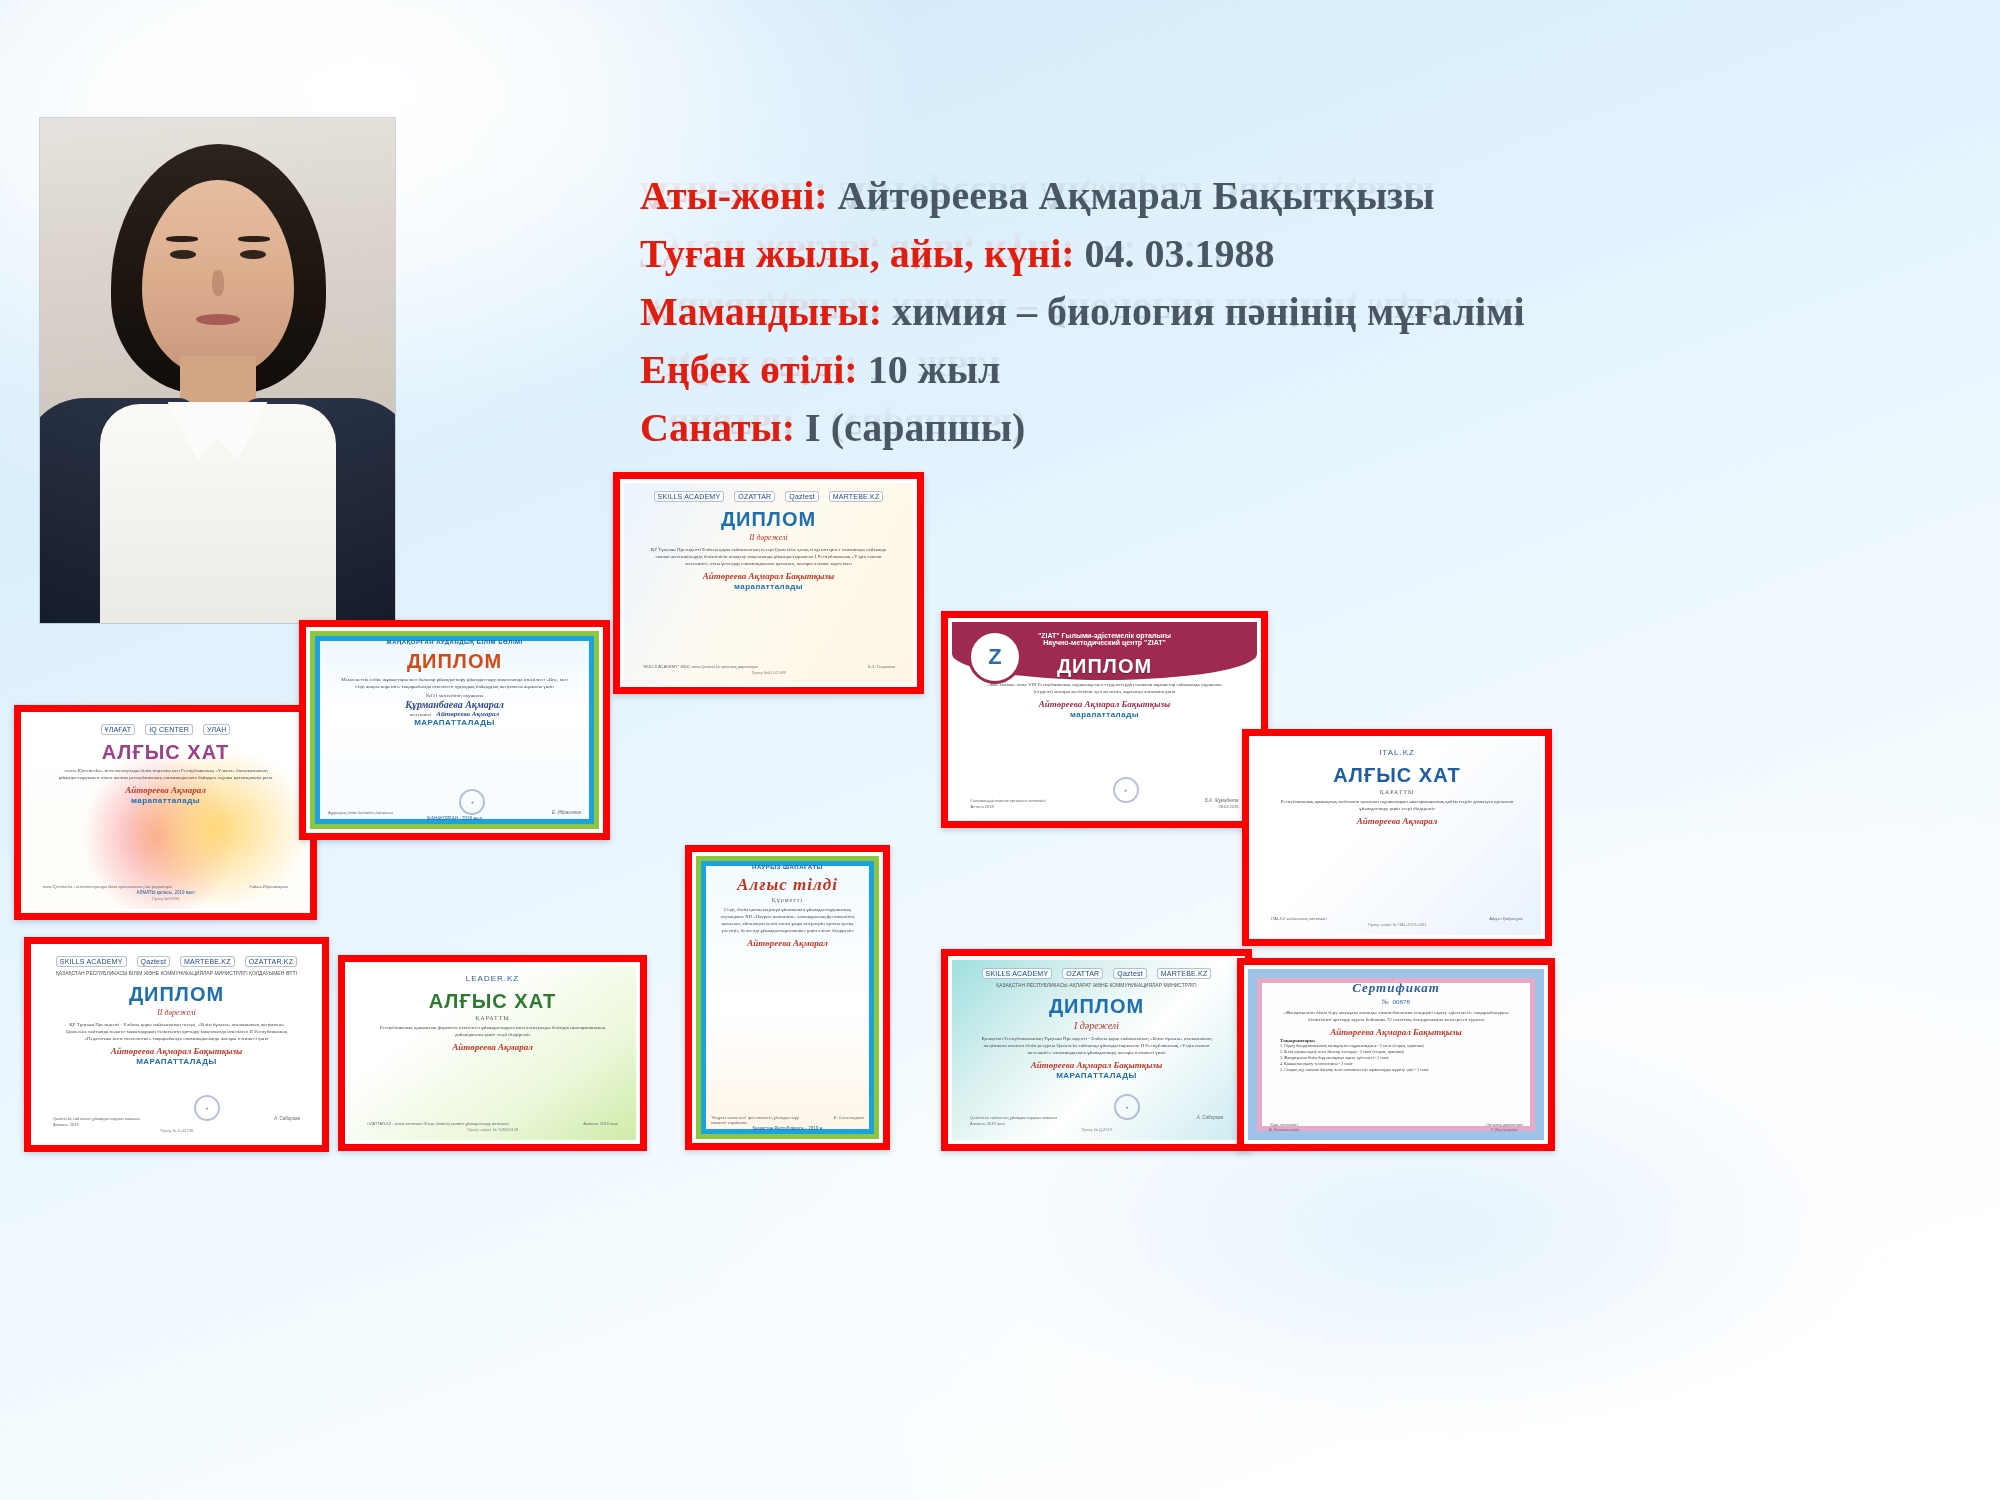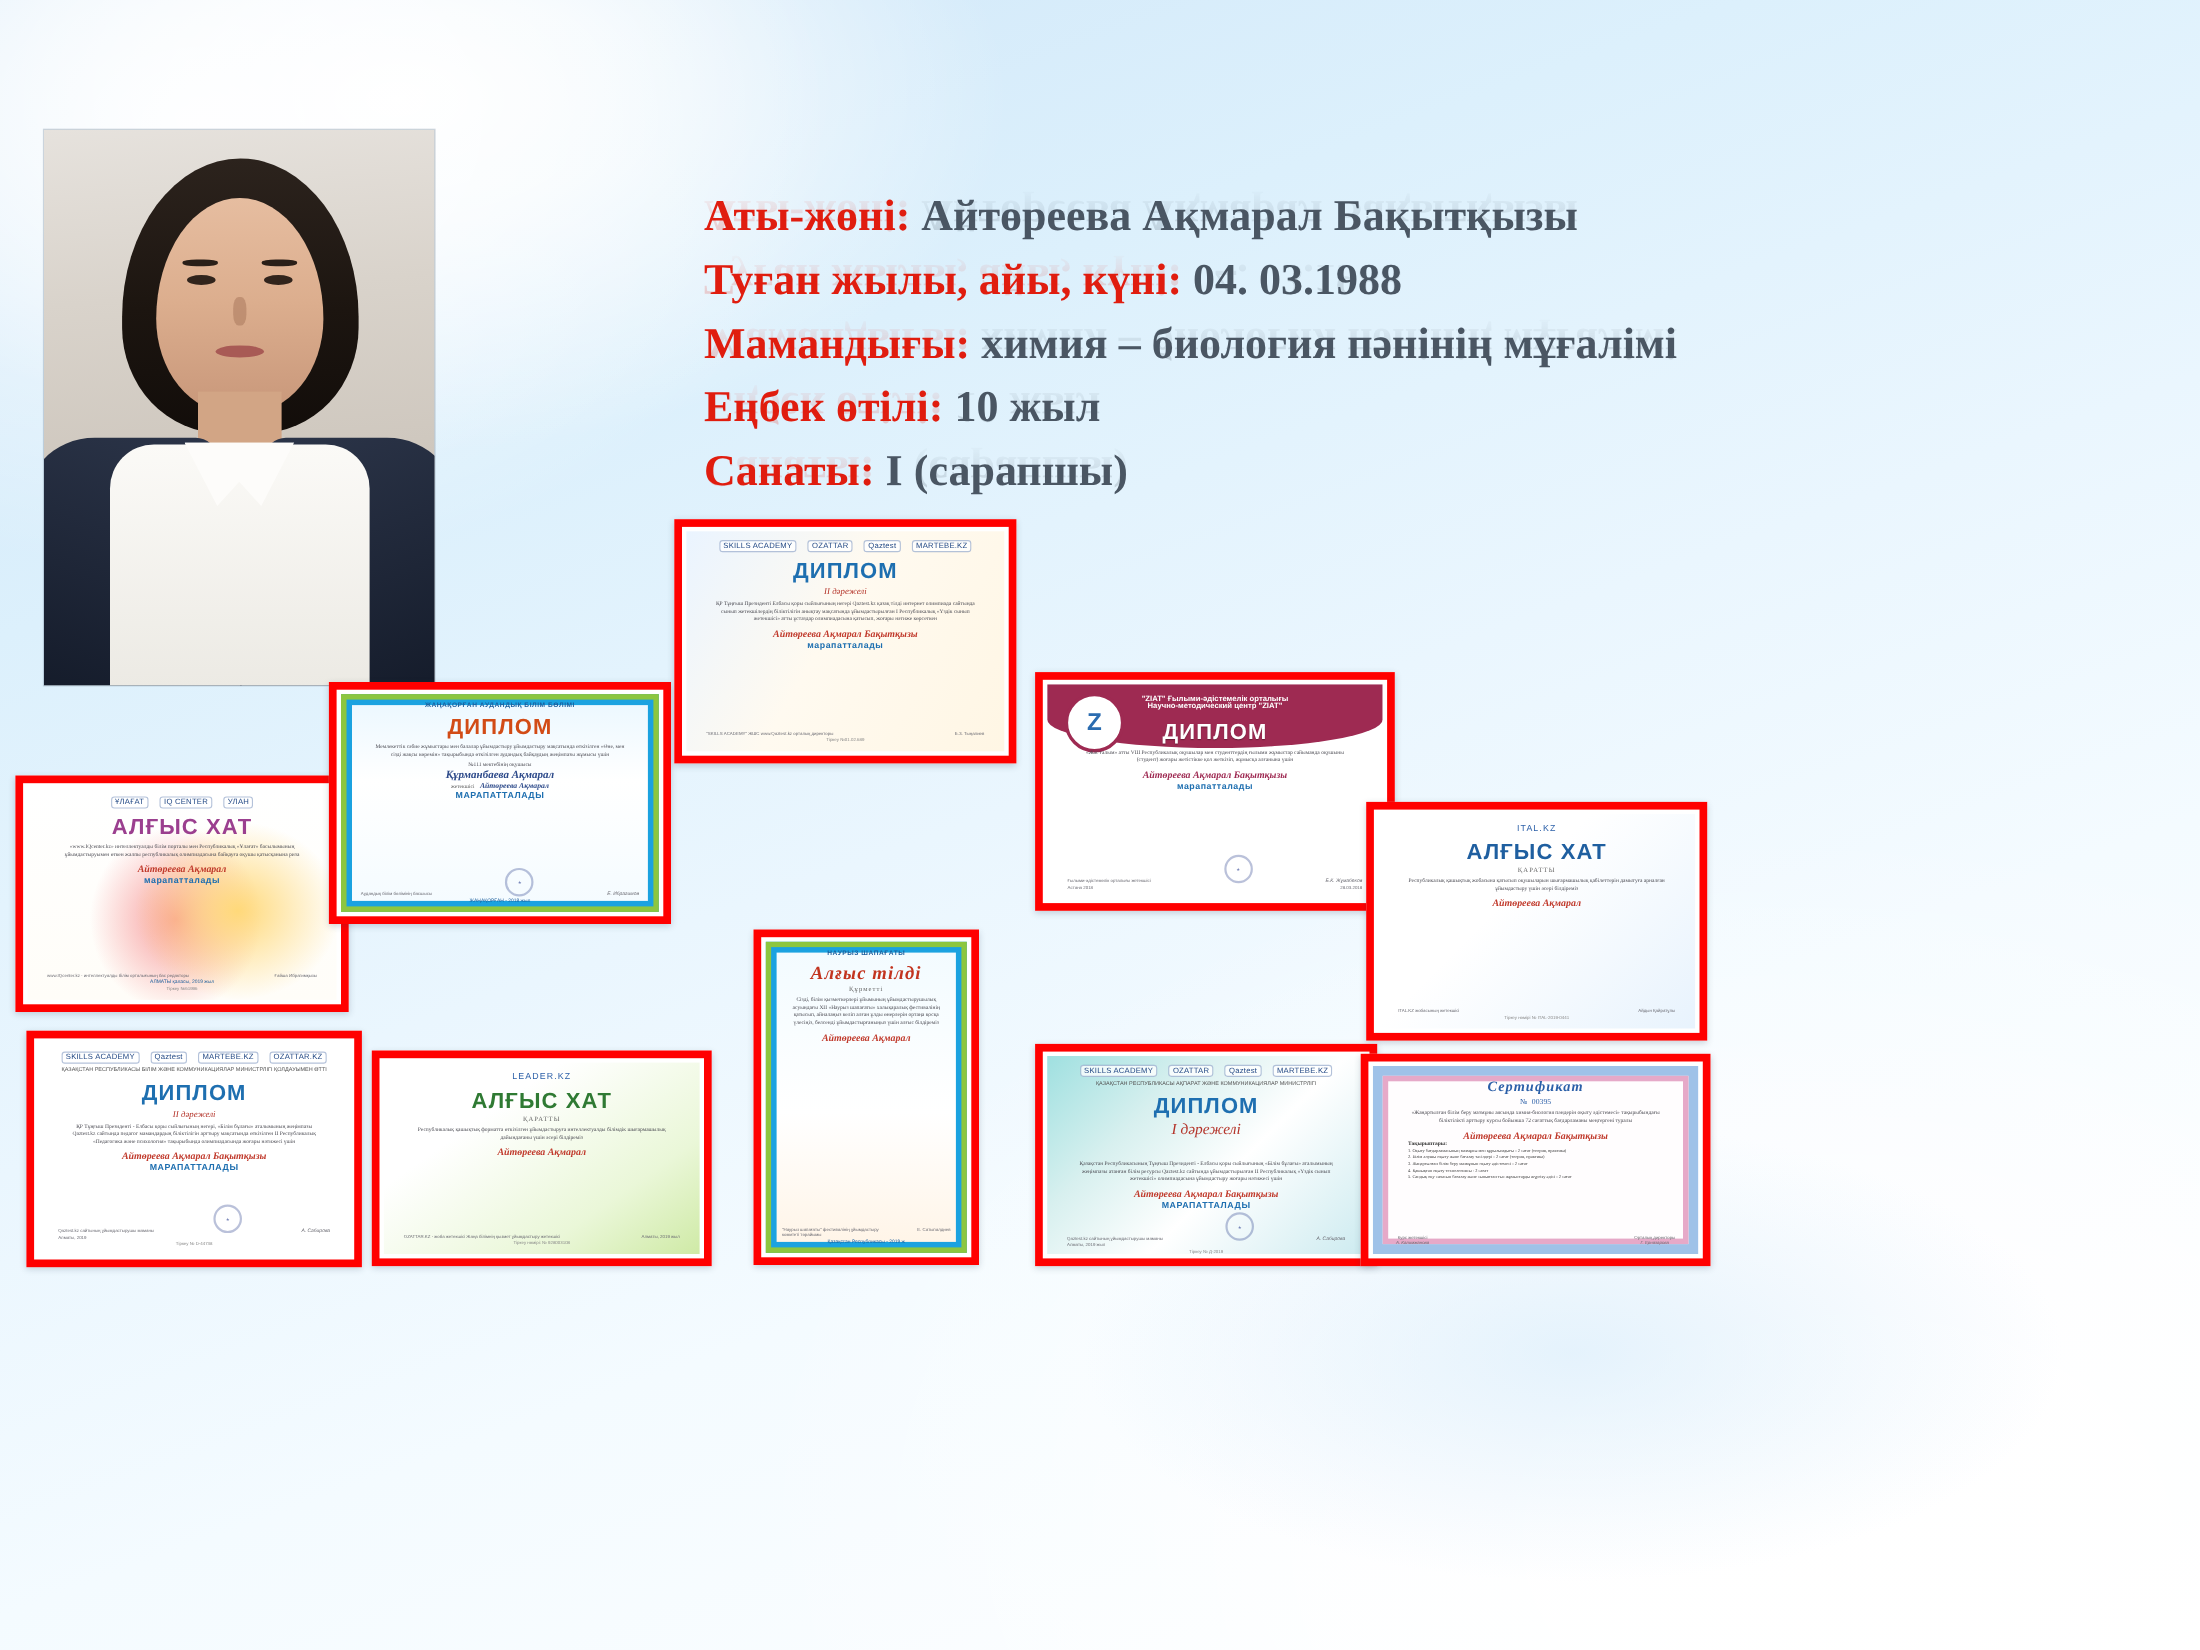--- a/index.html
+++ b/index.html
@@ -387,21 +387,21 @@
       <div class="cert-inner">
         <div style="position:absolute;inset:0;padding:8px 10px;box-sizing:border-box;display:flex;flex-direction:column;align-items:center;">
           <div class="logos" style="margin-bottom:3px;">
             <span class="logo-pill" style="font-size:7px;color:#244a86;border:1px solid rgba(40,80,150,.35);border-radius:3px;padding:1px 3px;background:rgba(255,255,255,.8);white-space:nowrap;">SKILLS ACADEMY</span>
             <span class="logo-pill" style="font-size:7px;color:#244a86;border:1px solid rgba(40,80,150,.35);border-radius:3px;padding:1px 3px;background:rgba(255,255,255,.8);white-space:nowrap;">OZATTAR</span>
             <span class="logo-pill" style="font-size:7px;color:#244a86;border:1px solid rgba(40,80,150,.35);border-radius:3px;padding:1px 3px;background:rgba(255,255,255,.8);white-space:nowrap;">Qaztest</span>
             <span class="logo-pill" style="font-size:7px;color:#244a86;border:1px solid rgba(40,80,150,.35);border-radius:3px;padding:1px 3px;background:rgba(255,255,255,.8);white-space:nowrap;">MARTEBE.KZ</span>
           </div>
           <div class="c-foot" style="font-size:5px;line-height:7px;max-width:92%;margin-bottom:3px;color:#555;">ҚАЗАҚСТАН РЕСПУБЛИКАСЫ АҚПАРАТ ЖӘНЕ КОММУНИКАЦИЯЛАР МИНИСТРЛІГІ</div>
           <div class="c-title" style="font-size:20px;letter-spacing:1px;color:#1e6fb0;margin:3px 0 2px;">ДИПЛОМ</div>
-          <div class="c-sub" style="font-size:14px;font-style:italic;color:#b4342a;margin-bottom:18px;">I дәрежелі</div>
+          <div class="c-sub" style="font-size:10px;font-style:italic;color:#b4342a;margin-bottom:3px;">I дәрежелі</div>
           <div class="c-body" style="font-size:5px;line-height:7px;max-width:88%;margin:1px 0 2px;">Қазақстан Республикасының Тұңғыш Президенті - Елбасы қоры сыйлығының «Білім бұлағы» аталымының жеңімпазы атанған білім ресурсы Qaztest.kz сайтында ұйымдастырылған II Республикалық «Үздік сынып жетекшісі» олимпиадасына ұйымдастыру жоғары нәтижесі үшін</div>
           <div class="c-name" style="font-size:9px;color:#c0392b;margin:2px 0 1px;">Айтөреева Ақмарал Бақытқызы</div>
           <div class="c-title" style="font-size:8px;color:#1e6fb0;letter-spacing:.5px;margin-bottom:2px;">МАРАПАТТАЛАДЫ</div>
           <div style="margin-top:auto;width:100%;display:flex;flex-direction:column;align-items:center;gap:1px;">
             <div style="display:flex;justify-content:space-between;width:94%;align-items:flex-end;">
               <span class="c-foot" style="font-size:4px;text-align:left;max-width:60%;">Qaztest.kz сайтының ұйымдастырушы маманы</span>
               <div class="seal" style="width:22px;height:22px;font-size:4px;opacity:.7;">★</div>
               <span class="c-foot" style="font-size:4.5px;font-style:italic;">А. Сабирова</span>
             </div>
             <div style="display:flex;justify-content:space-between;width:94%;gap:6px;">
@@ -413,21 +413,21 @@
       </div>
     </div>
     <div class="cert" id="cert-sertifikat">
       <div class="cert-inner">
         <div class="orn-blue"></div>
         <div class="orn-pink"></div>
         <div style="position:absolute;inset:0;padding:8px 10px;box-sizing:border-box;display:flex;flex-direction:column;align-items:center;">
           <div class="c-title" style="font-size:13px;letter-spacing:1px;color:#2b5fa8;margin:3px 0 2px;font-style:italic;font-family:&quot;Liberation Serif&quot;,serif;">Сертификат</div>
           <div style="display:flex;gap:4px;font-size:7px;color:#2b5fa8;margin-bottom:2px;">
             <span>№</span>
-            <span>00395</span>
+            <span>00878</span>
           </div>
           <div class="c-body" style="font-size:5px;line-height:7px;max-width:88%;margin:1px 0 2px;">«Жаңартылған білім беру мазмұны аясында химия-биология пәндерін оқыту әдістемесі» тақырыбындағы біліктілікті арттыру курсы бойынша 72 сағаттық бағдарламаны меңгергені туралы</div>
           <div class="c-name" style="font-size:9px;color:#c0392b;margin:2px 0 1px;">Айтөреева Ақмарал Бақытқызы</div>
           <div class="c-body" style="font-size:5px;font-weight:bold;align-self:flex-start;margin-left:22px;color:#333;">Тақырыптары:</div>
           <div style="font-size:4px;line-height:6px;text-align:left;align-self:flex-start;margin-left:22px;color:#444;">
             <div style="white-space:nowrap;">1. Оқыту бағдарламасының мазмұны мен құрылымдығы - 2 сағат (теория, практика)</div>
             <div style="white-space:nowrap;">2. Білім алушы оқыту және бағалау тәсілдері - 2 сағат (теория, практика)</div>
             <div style="white-space:nowrap;">3. Жаңартылған білім беру мазмұнын оқыту әдістемесі - 2 сағат</div>
             <div style="white-space:nowrap;">4. Қашықтан оқыту технологиясы - 2 сағат</div>
             <div style="white-space:nowrap;">5. Сандық оқу сапасын бағалау және сыныптан тыс жұмыстарды жүргізу әдісі - 2 сағат</div>

